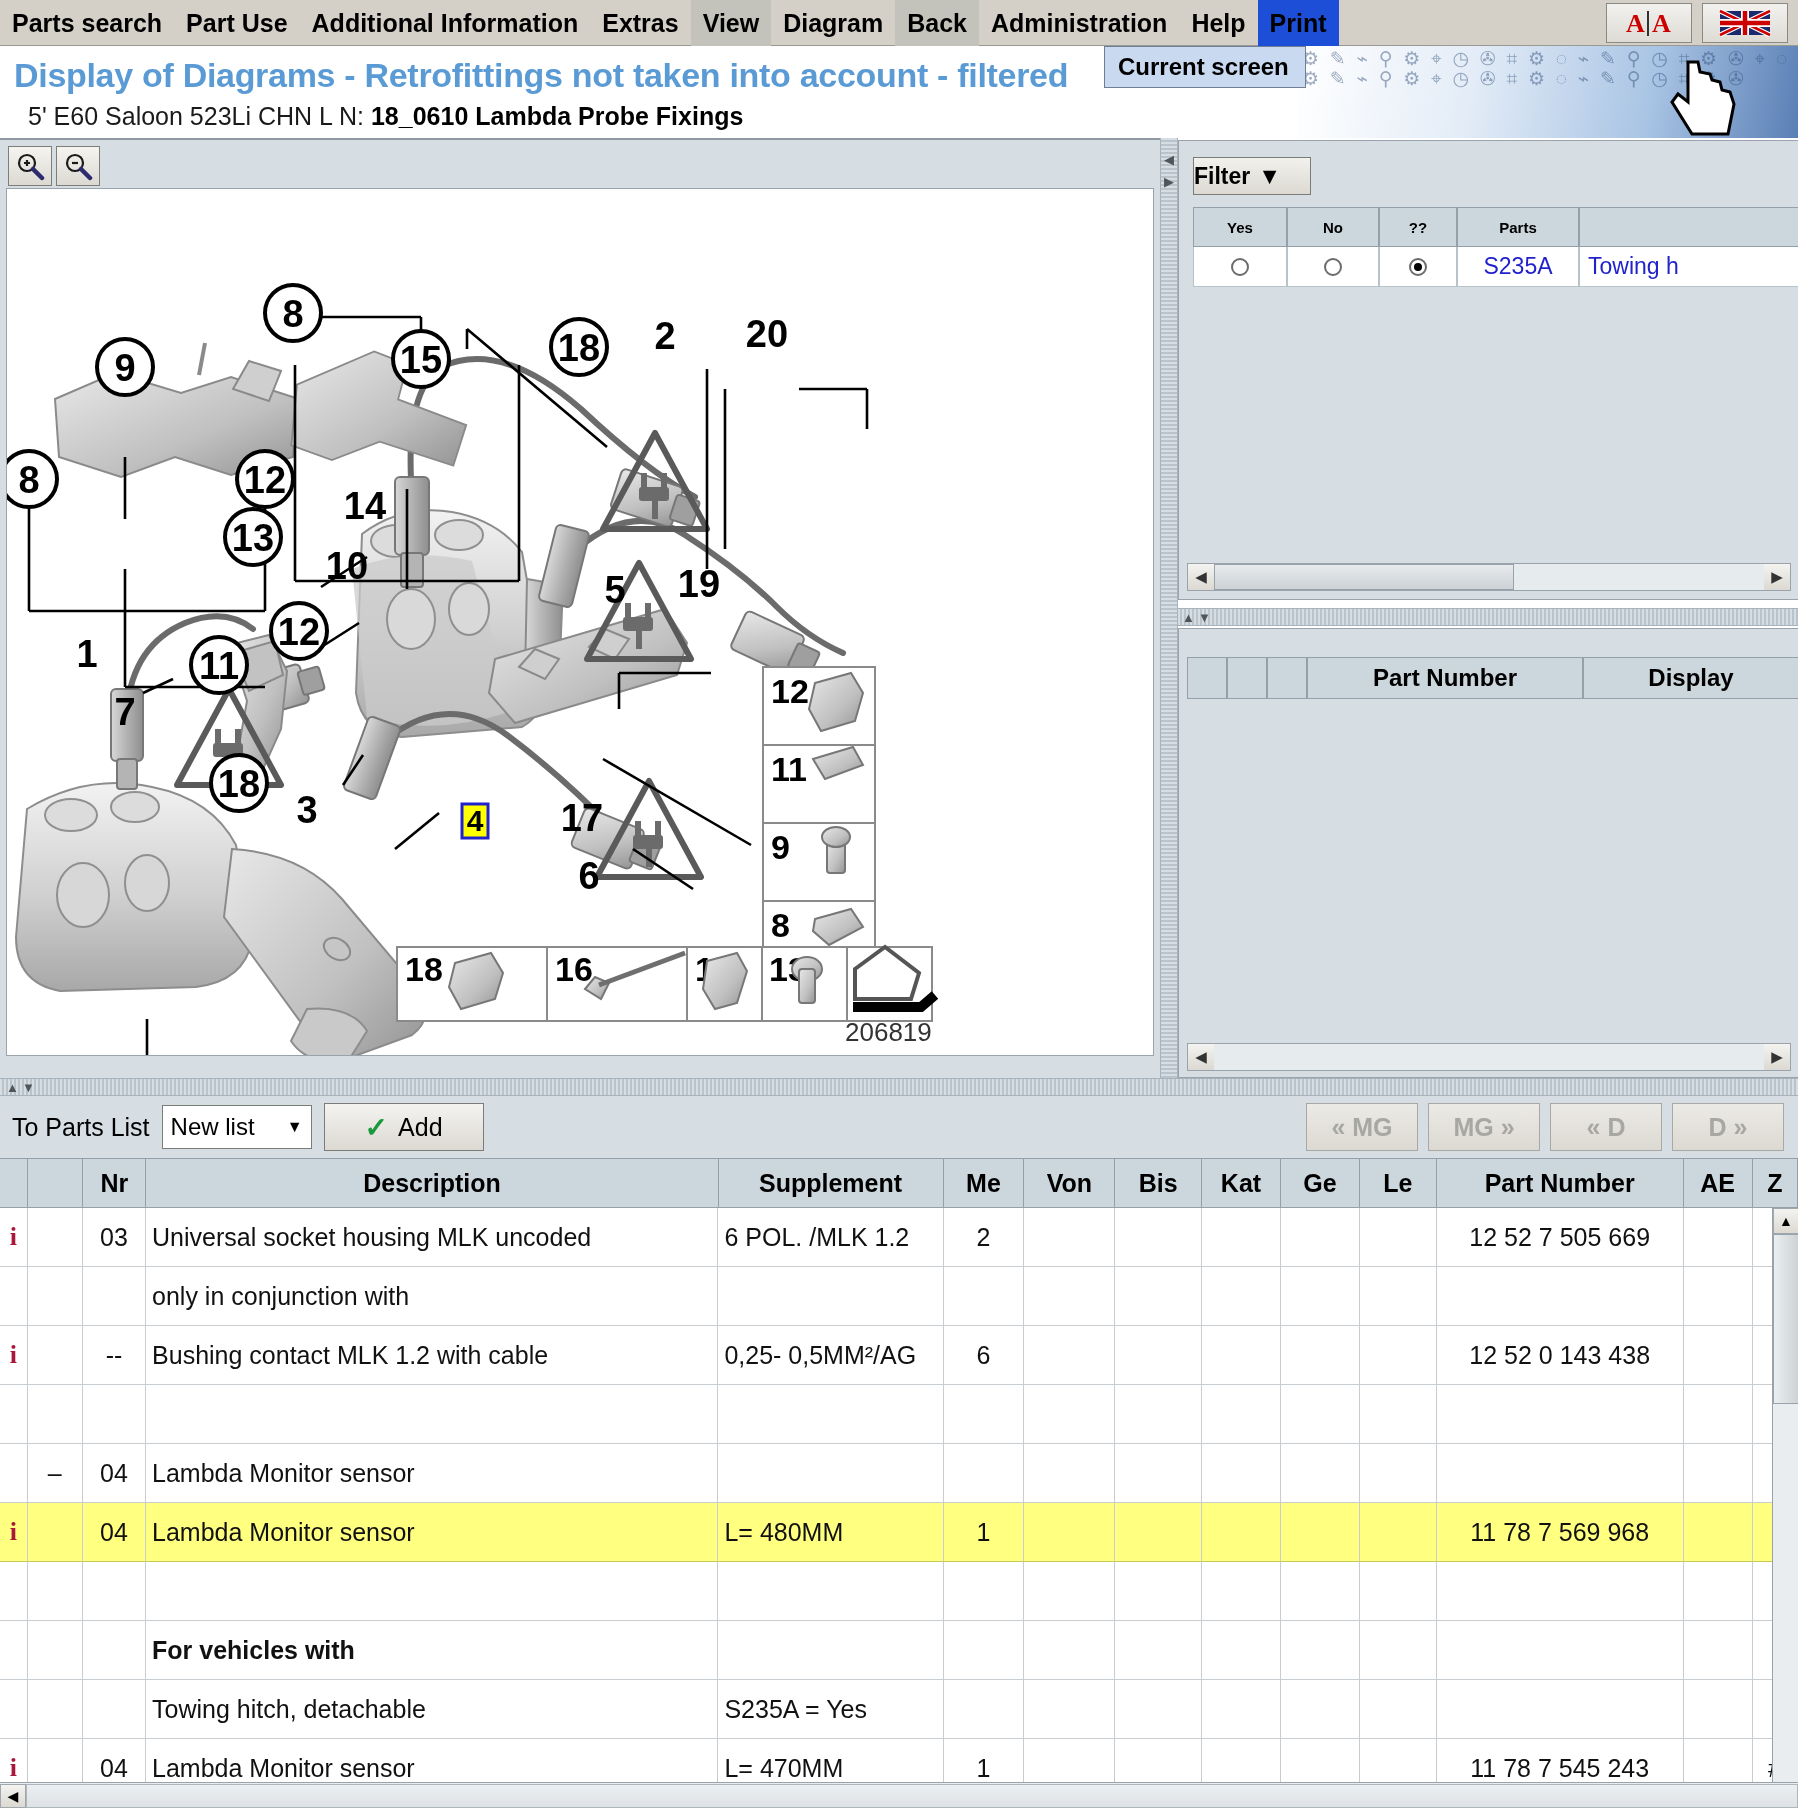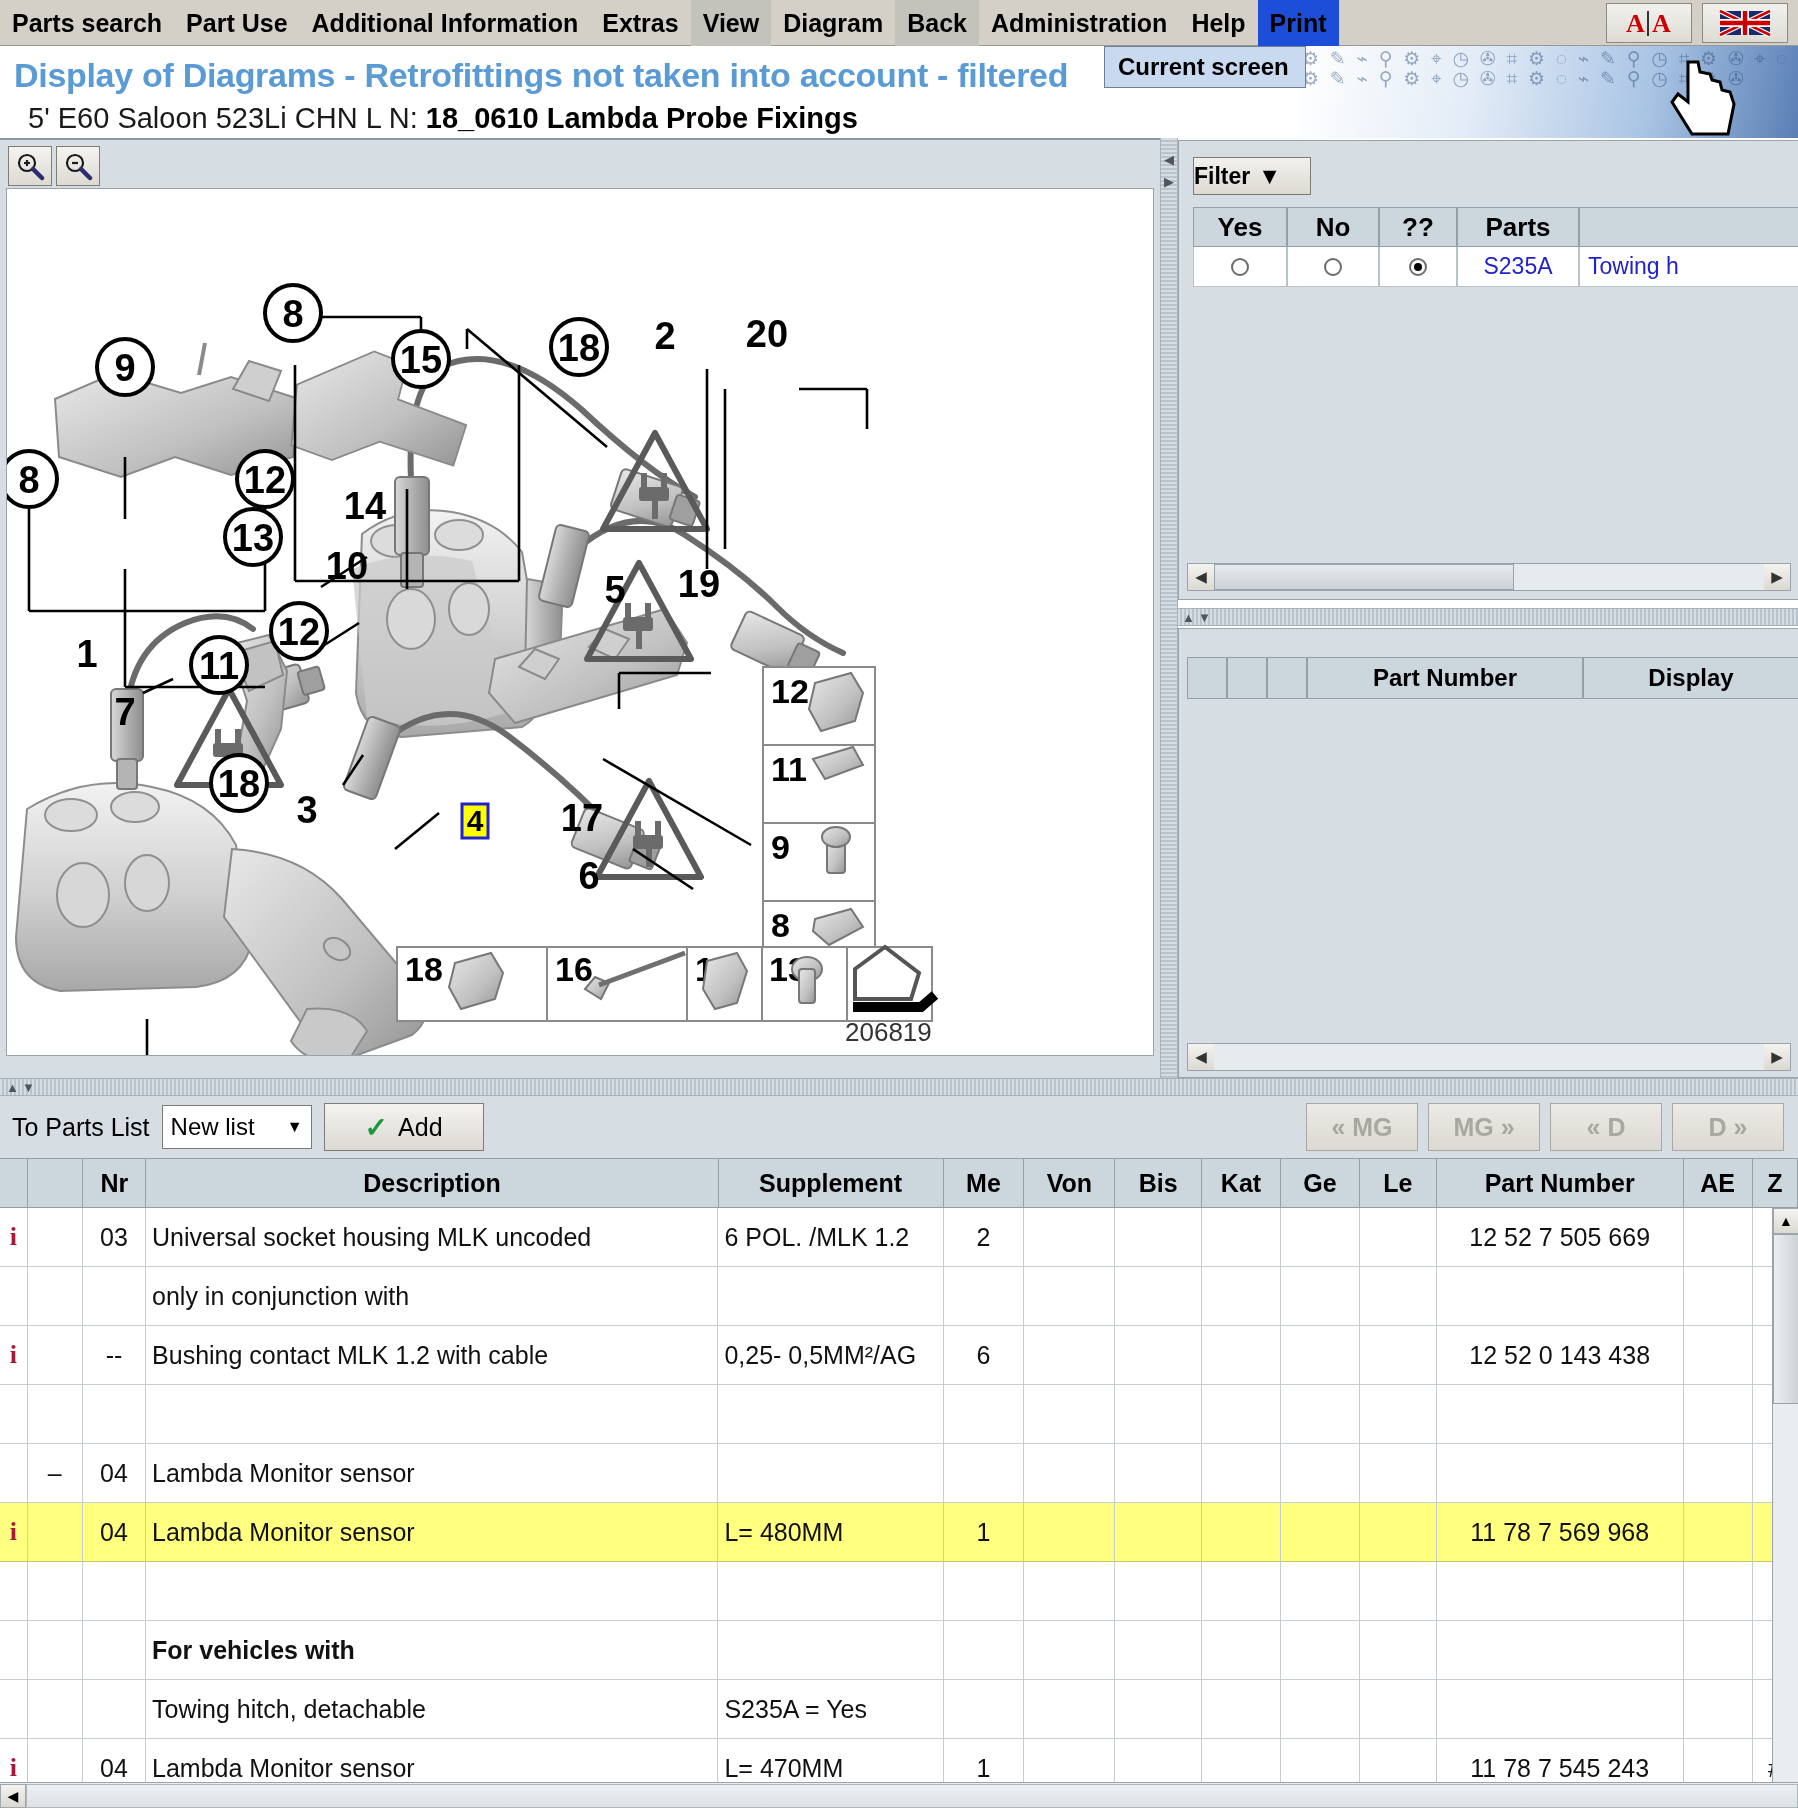--- a/index.html
+++ b/index.html
@@ -51,21 +51,21 @@
     position: absolute; top: 46px; left: 0; width: 1798px; height: 92px;
     background: #ffffff; overflow: hidden;
   }
   .title-main {
     position: absolute; left: 14px; top: 10px;
     font-size: 34px; font-weight: bold; color: #5b9bd5;
     letter-spacing: -0.3px; white-space: nowrap;
   }
   .title-sub {
     position: absolute; left: 28px; top: 56px;
-    font-size: 29px; color: #1a1a1a; white-space: nowrap;
+    font-size: 25px; color: #1a1a1a; white-space: nowrap;
   }
   .title-sub b { color: #000; }
   .bmw-band {
     position: absolute; right: 0; top: 0; width: 500px; height: 92px;
     background: linear-gradient(100deg,#ffffff 0%, #e3ecf7 35%, #a9c4e4 70%, #5a7fb5 100%);
   }
   .bmw-band .doodle {
     position: absolute; inset: 0; opacity: .45;
     color: #2b4a77; font-size: 19px; font-family: "Liberation Serif", serif;
     line-height: 20px; padding: 3px 4px; overflow: hidden; letter-spacing: 3px;
@@ -115,21 +115,21 @@
     position: absolute; left: 14px; top: 16px; width: 118px; height: 38px;
     background: linear-gradient(#f2f1ed,#dcd9d2);
     border: 1px solid #7c7c76;
     display: flex; align-items: center; justify-content: flex-start; gap: 8px;
     font-size: 23px; font-weight: bold; color: #000;
   }
   .code-table { position: absolute; left: 14px; top: 66px; width: 606px; }
   .code-head { display: flex; height: 40px; }
   .code-head div {
     background: #ccd6dd; border: 1px solid #93a0a9;
-    font-size: 26px; font-weight: bold; color: #000;
+    font-size: 15px; font-weight: bold; color: #000;
     display: flex; align-items: center; justify-content: center;
   }
   .code-row { display: flex; height: 40px; background: #fff; }
   .code-row div {
     border: 1px solid #b8c2c9; border-top: none;
     display: flex; align-items: center; justify-content: center;
     font-size: 23px; color: #2222cc;
   }
   .c-yes { width: 94px; } .c-no { width: 92px; }
   .c-qq { width: 78px; } .c-code { width: 122px; }

